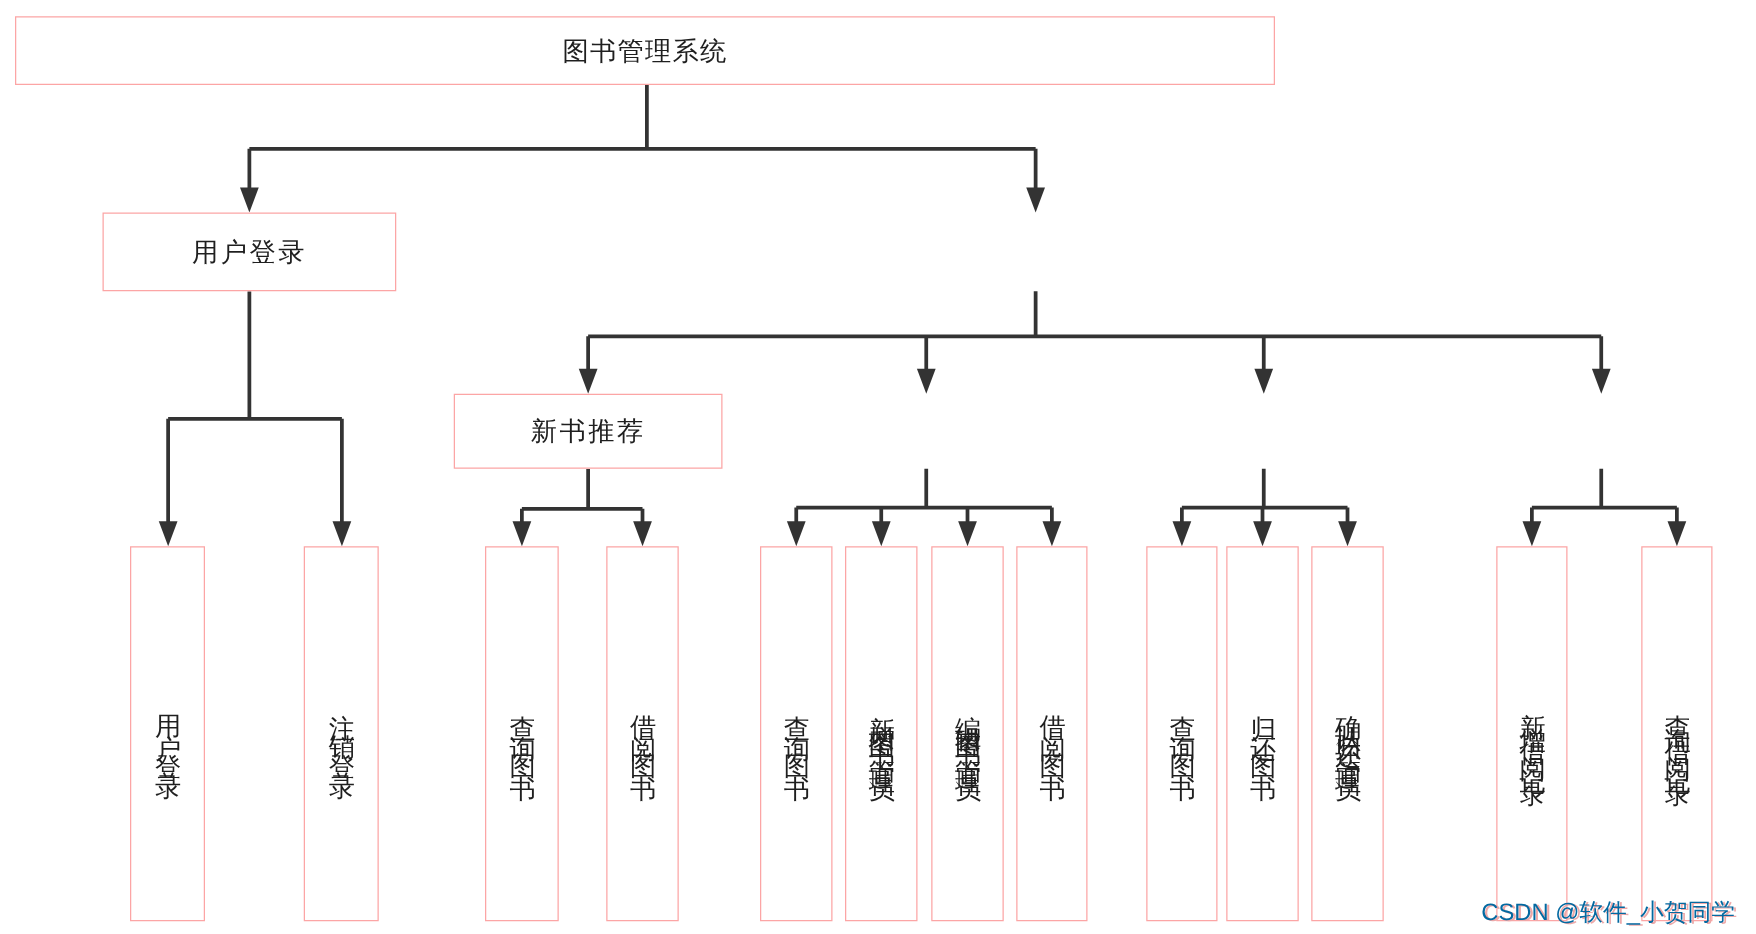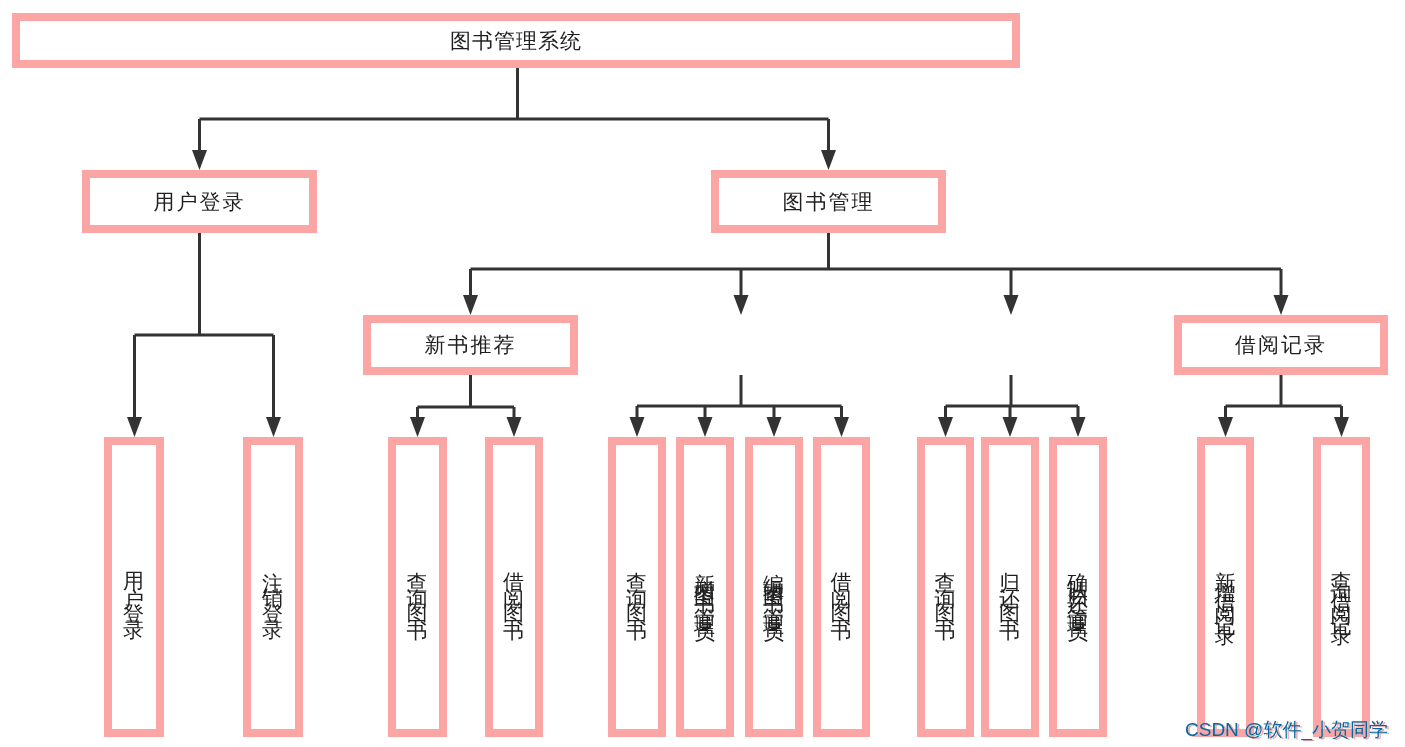--- a/index.html
+++ b/index.html
@@ -1,21 +1,21 @@
 <!DOCTYPE html>
 <html><head>
 <meta charset="utf-8">
 <style>
   html,body{margin:0;padding:0;background:#fff;}
   .canvas{
     position:relative;width:1405px;height:747px;background:#ffffff;
     font-family:"Liberation Sans","DejaVu Sans",sans-serif;color:#222;overflow:hidden;
   }
   .node{
-    position:absolute;box-sizing:border-box;border:8px solid #fca5a5;background:#ffffff;
+    position:absolute;box-sizing:border-box;border:1px solid #fca5a5;background:#ffffff;
     display:flex;align-items:center;justify-content:center;
     font-size:21px;letter-spacing:2px;color:#1f1f1f;
   }
   .root{font-size:21px;letter-spacing:1px;}
   .leaf{
     writing-mode:vertical-rl;text-orientation:mixed;
     font-size:21px;line-height:1;
   }
   .sp4{letter-spacing:16px;}
   .sp6{letter-spacing:11px;}
@@ -73,24 +73,22 @@
     <g>
       <path d="M1281 375 V406 M1225.5 406 H1341.5 M1225.5 406 V418 M1341.5 406 V418"></path>
       <polygon points="1218,417 1233,417 1225.5,437"></polygon>
       <polygon points="1334,417 1349,417 1341.5,437"></polygon>
     </g>
   </svg>
 
   <div class="node root" style="left:12px;top:13px;width:1008px;height:55px;">图书管理系统</div>
 
   <div class="node" style="left:82px;top:170px;width:235px;height:63px;">用户登录</div>
-  <div class="node" style="left:711px;top:170px;width:235px;height:63px;">图书管理</div>
 
   <div class="node" style="left:363px;top:315px;width:215px;height:60px;">新书推荐</div>
-  <div class="node" style="left:1174px;top:315px;width:214px;height:60px;">借阅记录</div>
 
   <div class="node leaf sp4" style="left:104px;top:437px;width:60px;height:300px;">用户登录</div>
   <div class="node leaf sp4" style="left:243px;top:437px;width:60px;height:300px;">注销登录</div>
 
   <div class="node leaf sp4" style="left:388px;top:437px;width:59px;height:300px;">查询图书</div>
   <div class="node leaf sp4" style="left:485px;top:437px;width:58px;height:300px;">借阅图书</div>
 
   <div class="node leaf sp4" style="left:608px;top:437px;width:58px;height:300px;">查询图书</div>
   <div class="node leaf sp9" style="left:676px;top:437px;width:58px;height:300px;">新增图书（管理员）</div>
   <div class="node leaf sp9" style="left:745px;top:437px;width:58px;height:300px;">编辑图书（管理员）</div>

